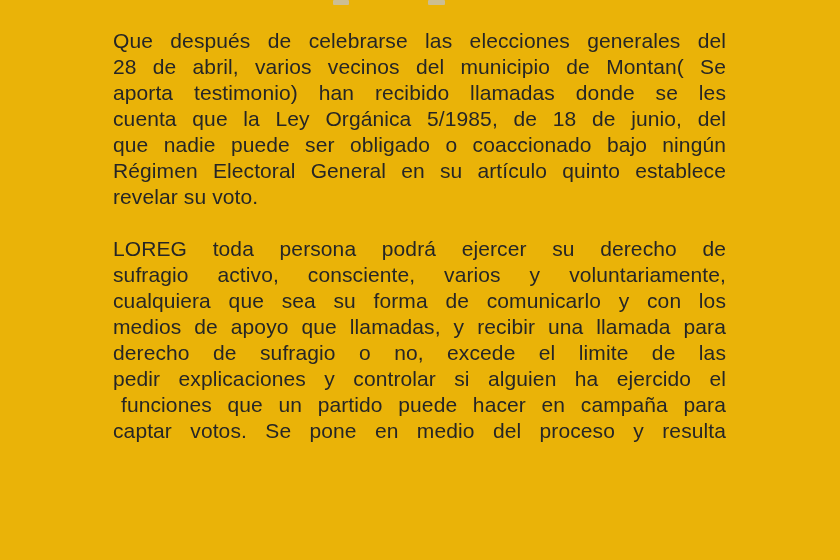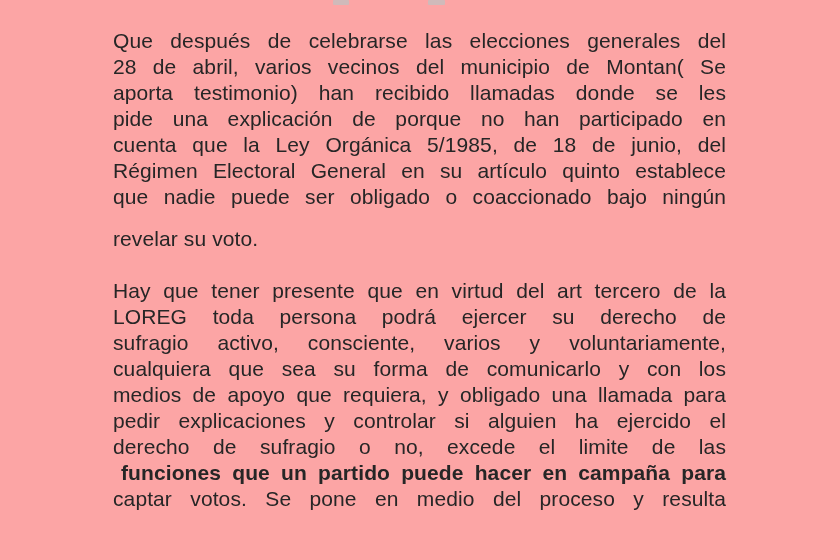--- a/index.html
+++ b/index.html
@@ -7,21 +7,21 @@
     width: 840px;
     height: 560px;
     overflow: hidden;
     position: relative;
     background: #ffffff;
     font-family: "Liberation Sans", sans-serif;
   }
   .page {
     position: absolute;
     inset: 0;
-    background: #fca5a5;
+    background: #eab308;
   }
   
   .frag {
     position: absolute;
     top: 0;
     height: 5px;
     background: #c2c2c2;
     border-radius: 1px;
     opacity: 0.75;
   }
@@ -41,46 +41,43 @@
   .paragraph { margin: 0 0 26px 0; }
   .line {
     text-align: justify;
     text-align-last: justify;
     white-space: nowrap;
     white-space: normal;
   }
   .line.left {
     text-align: left;
     text-align-last: left;
-    margin-top: 16px;
   }
-  .line.indent { text-indent: 8px; font-weight: bold; }
+  .line.indent { text-indent: 8px; }
 </style>
 </head>
 <body>
 
 <div class="page">
   <span class="frag frag1"></span>
   <span class="frag frag2"></span>
   <div class="textblock" id="textblock">
       <div class="paragraph">
         <div class="line">Que después de celebrarse las elecciones generales del</div>
         <div class="line">28 de abril, varios vecinos del municipio de Montan( Se</div>
         <div class="line">aporta testimonio) han recibido llamadas donde se les</div>
-        <div class="line">pide una explicación de porque no han participado en</div>
         <div class="line">cuenta que la Ley Orgánica 5/1985, de 18 de junio, del</div>
+        <div class="line">que nadie puede ser obligado o coaccionado bajo ningún</div>
         <div class="line">Régimen Electoral General en su artículo quinto establece</div>
-        <div class="line">que nadie puede ser obligado o coaccionado bajo ningún</div>
         <div class="line left">revelar su voto.</div>
       </div>
       <div class="paragraph">
-        <div class="line">Hay que tener presente que en virtud del art tercero de la</div>
         <div class="line">LOREG toda persona podrá ejercer su derecho de</div>
         <div class="line">sufragio activo, consciente, varios y voluntariamente,</div>
         <div class="line">cualquiera que sea su forma de comunicarlo y con los</div>
-        <div class="line">medios de apoyo que requiera, y obligado una llamada para</div>
+        <div class="line">medios de apoyo que llamadas, y recibir una llamada para</div>
+        <div class="line">derecho de sufragio o no, excede el limite de las</div>
         <div class="line">pedir explicaciones y controlar si alguien ha ejercido el</div>
-        <div class="line">derecho de sufragio o no, excede el limite de las</div>
         <div class="line indent">funciones que un partido puede hacer en campaña para</div>
         <div class="line">captar votos. Se pone en medio del proceso y resulta</div>
       </div>
     </div>
 </div>
 
 </body></html>

